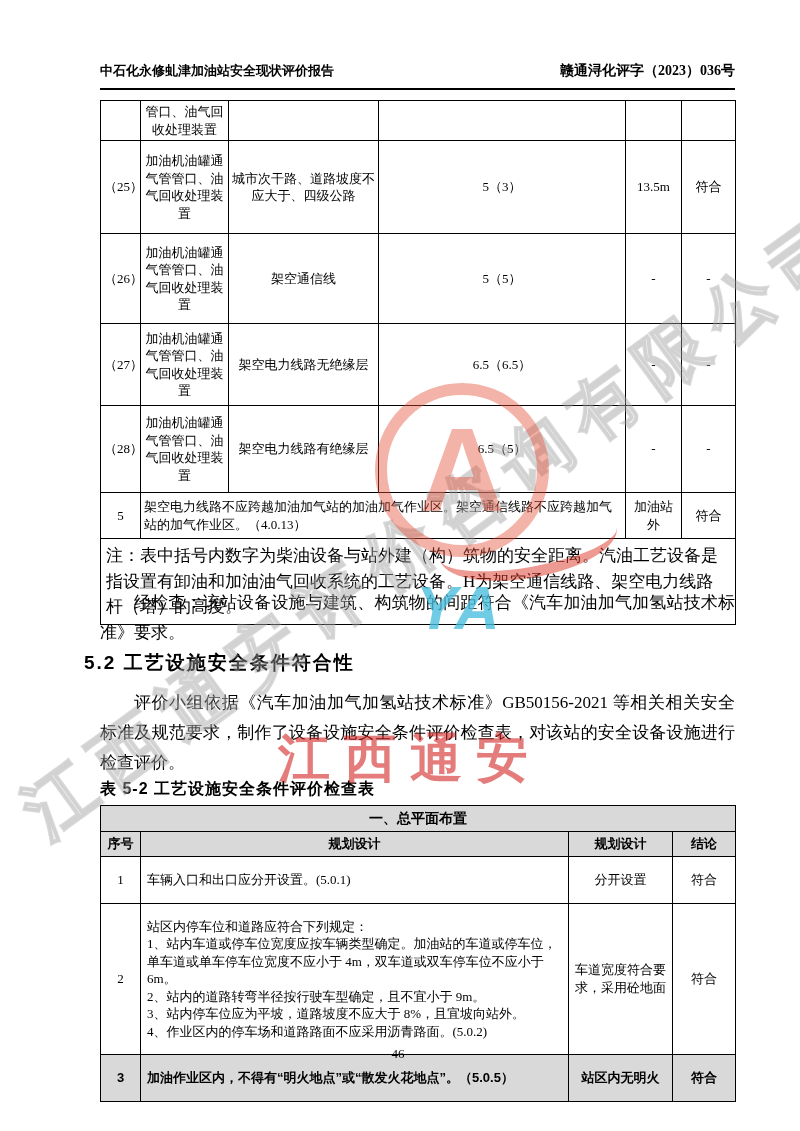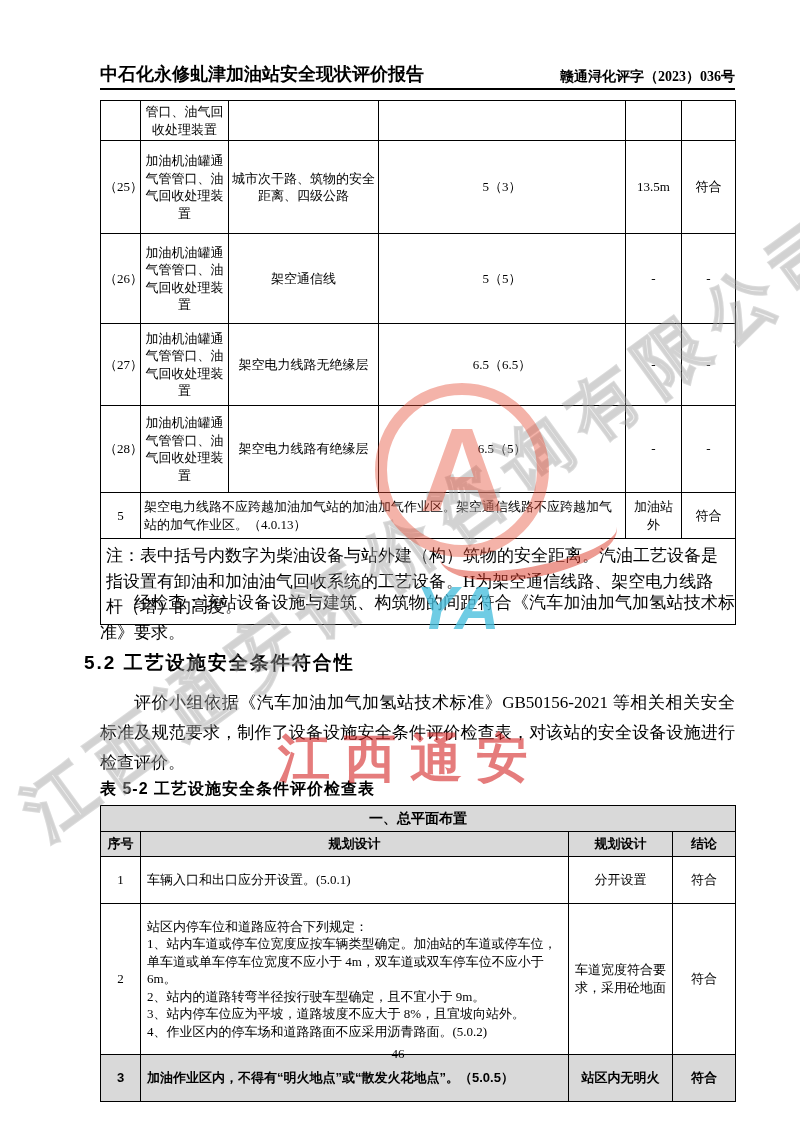--- a/index.html
+++ b/index.html
@@ -5,21 +5,21 @@
   * { margin:0; padding:0; box-sizing:border-box; }
   html,body { background:#888; }
   .page {
     position:relative; width:800px; height:1131px; margin:0 auto;
     background:#ffffff; overflow:hidden;
     font-family:"Liberation Serif", serif; color:#000;
   }
   
   .hdr { position:absolute; left:100px; width:635px; top:62px;
          display:flex; justify-content:space-between; align-items:flex-end; }
-  .hdr-left  { font-size:18px; font-weight:bold; }
+  .hdr-left  { font-size:13px; font-weight:bold; }
   .hdr-right { font-size:14px; font-weight:bold;margin-left:24px; }
   .hdr-line  { position:absolute; left:100px; width:635px; top:88px;
                border-top:2.5px solid #000; }
   
   table { border-collapse:collapse; table-layout:fixed; width:635px; }
   td { border:1px solid #000; vertical-align:middle; text-align:center;
        font-size:13px; line-height:1.35; padding:2px 3px; overflow:hidden; }
   .t1 { position:absolute; left:100px; top:100px; }
   .t1 td.txt-left { text-align:left; }
   .t1 .note-cell { font-size:17px; text-align:left; line-height:1.5; padding:4px 5px; }
@@ -104,21 +104,21 @@
       <td></td>
       <td>管口、油气回收处理装置</td>
       <td></td>
       <td></td>
       <td></td>
       <td></td>
     </tr>
     <tr style="height:93px">
       <td>（25）</td>
       <td>加油机油罐通气管管口、油气回收处理装置</td>
-      <td>城市次干路、筑物的安全距离、四级公路</td>
+      <td>城市次干路、道路坡度不应大于、四级公路</td>
       <td>5（3）</td>
       <td>13.5m</td>
       <td>符合</td>
     </tr>
     <tr style="height:90px">
       <td>（26）</td>
       <td>加油机油罐通气管管口、油气回收处理装置</td>
       <td>架空通信线</td>
       <td>5（5）</td>
       <td>-</td>

